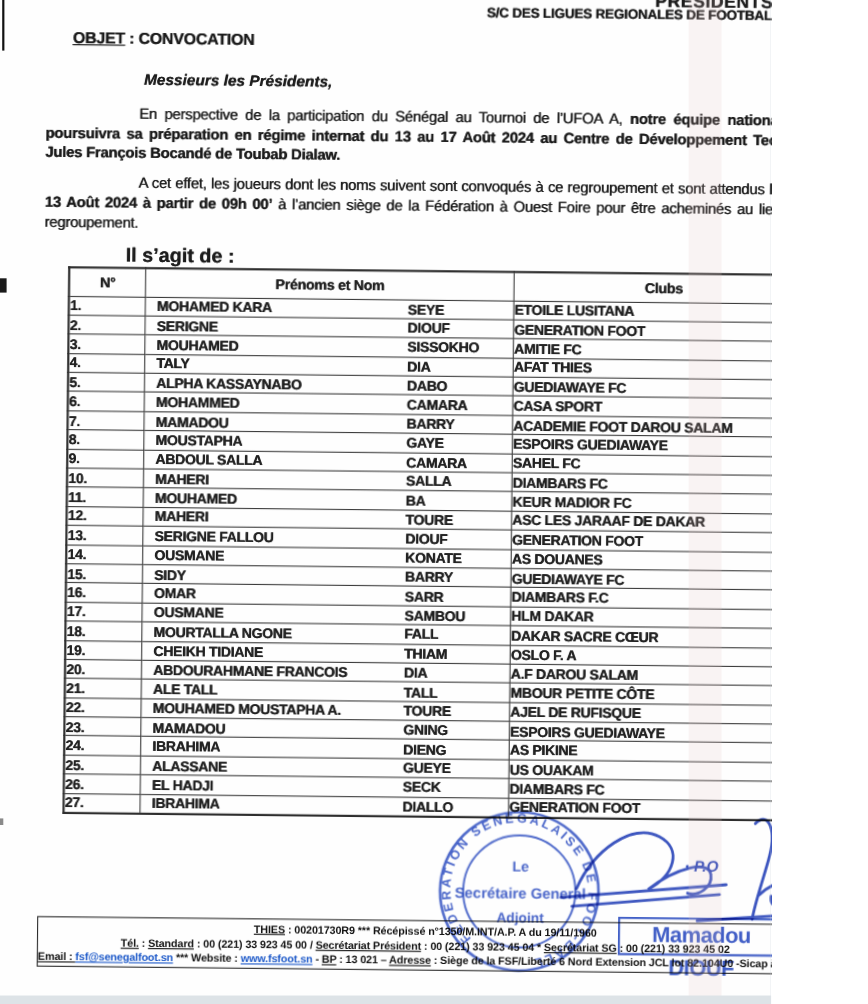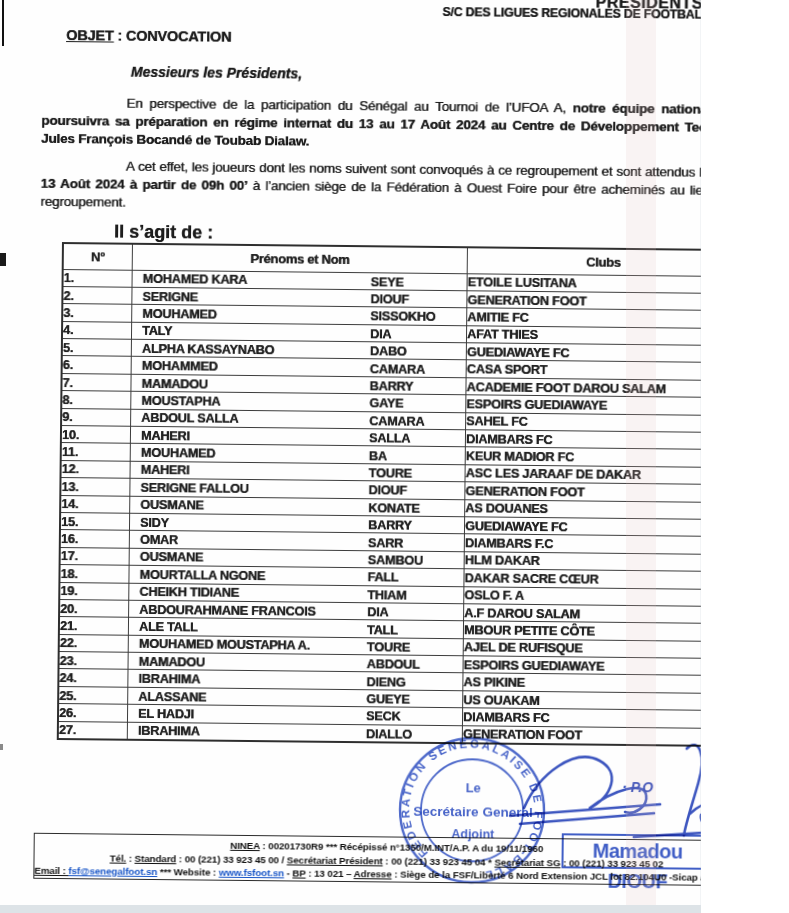--- a/index.html
+++ b/index.html
@@ -207,21 +207,21 @@
           </tr>
 
           <tr class="row">
             <td class="c-num">22.</td>
             <td class="c-name"><span class="fn">MOUHAMED MOUSTAPHA A.</span><span class="ln">TOURE</span></td>
             <td class="c-club">AJEL DE RUFISQUE</td>
           </tr>
 
           <tr class="row">
             <td class="c-num">23.</td>
-            <td class="c-name"><span class="fn">MAMADOU</span><span class="ln">ABDOUL</span></td>
+            <td class="c-name"><span class="fn">MAMADOU</span><span class="ln">GNING</span></td>
             <td class="c-club">ESPOIRS GUEDIAWAYE</td>
           </tr>
 
           <tr class="row">
             <td class="c-num">24.</td>
             <td class="c-name"><span class="fn">IBRAHIMA</span><span class="ln">DIENG</span></td>
             <td class="c-club">AS PIKINE</td>
           </tr>
 
           <tr class="row">
@@ -238,21 +238,21 @@
 
           <tr class="row">
             <td class="c-num">27.</td>
             <td class="c-name"><span class="fn">IBRAHIMA</span><span class="ln">DIALLO</span></td>
             <td class="c-club">GENERATION FOOT</td>
           </tr>
         </tbody>
     </table>
 
     <div class="abs footerbox">
-      <span class="rich"><span class="b u">NINEA</span><span class="b"> : 00201730R9    *** </span><span class="b">Récépissé n°1350/M.INT/A.P. A du 19/11/1960</span></span>
+      <span class="rich"><span class="b u">THIES</span><span class="b"> : 00201730R9    *** </span><span class="b">Récépissé n°1350/M.INT/A.P. A du 19/11/1960</span></span>
       <span class="rich"><span class="b u">Tél.</span><span class="b"> : </span><span class="b u">Standard</span><span class="b"> : 00 (221) 33 923 45 00 / </span><span class="b u">Secrétariat Président</span><span class="b"> : 00 (221) 33 923 45 04  *  </span><span class="b u">Secrétariat SG</span><span class="b"> : 00 (221) 33 923 45 02</span></span>
       <span class="rich"><span class="b u">Email : </span><span class="b u link">fsf@senegalfoot.sn</span><span class="b">   *** Website : </span><span class="b u link">www.fsfoot.sn</span><span class="b"> - </span><span class="b u">BP</span><span class="b"> :  13 021 – </span><span class="b u">Adresse</span><span class="b"> : Siège de la FSF/Liberté 6 Nord Extension JCL lot 82.104U0 -Sicap à Dakar (Sénégal)</span></span>
     </div>
 
     <svg class="abs inklayer" style="left:398px;top:726px;" width="162" height="162" viewBox="0 0 162 162">
       <g fill="none" stroke="#2f4fc1" stroke-width="2.4" opacity="0.85">
         <circle cx="80" cy="80" r="72"></circle>
         <circle cx="80" cy="80" r="51" stroke-width="1.8"></circle>
       </g>
       <defs>

